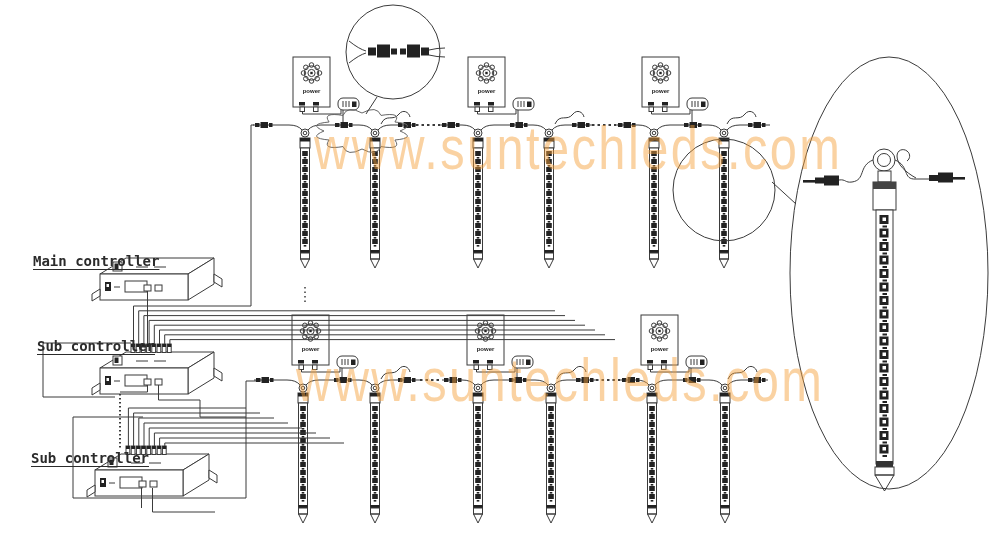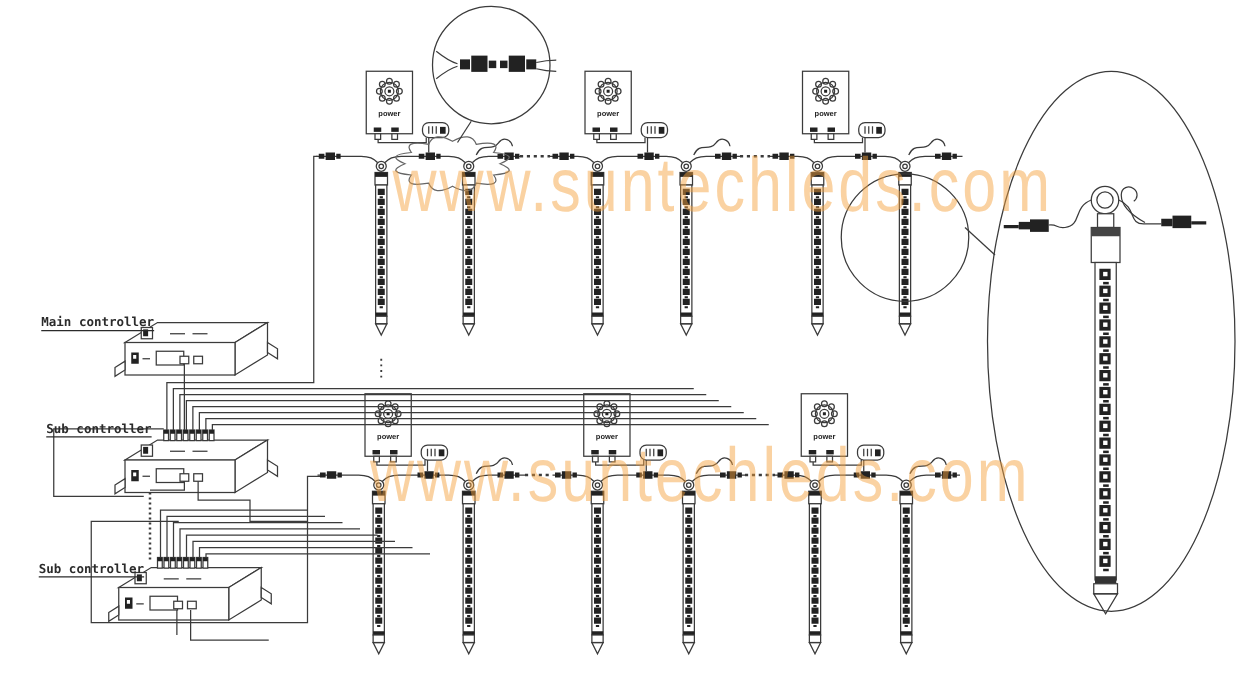--- a/index.html
+++ b/index.html
@@ -4,21 +4,21 @@
 <style>
   html,body{margin:0;padding:0;background:#fff;}
   .stage{position:relative;width:1000px;height:553px;background:#ffffff;overflow:hidden;
          font-family:"Liberation Sans",sans-serif;text-decoration:underline;}
   svg{position:absolute;left:0;top:0;z-index:1;}
   .watermark{position:absolute;z-index:3;white-space:nowrap;line-height:1;
              font-family:"Liberation Sans",sans-serif;font-weight:400;
              letter-spacing:3px;transform:scaleX(0.8);transform-origin:left top;
              pointer-events:none;}
   .ctl-label{position:absolute;z-index:2;
-             font-family:"DejaVu Sans Mono",monospace;font-size:10px;font-weight:bold;
+             font-family:"DejaVu Sans Mono",monospace;font-size:14px;font-weight:bold;
              color:#2b2b2b;text-decoration:underline;text-underline-offset:3px;
              white-space:nowrap;}
   #lbl-main{left:33px;top:253px;}
   #lbl-sub1{left:37px;top:338px;}
   #lbl-sub2{left:31px;top:450px;}
 </style>
 </head>
 <body>
 
 <div class="stage">

